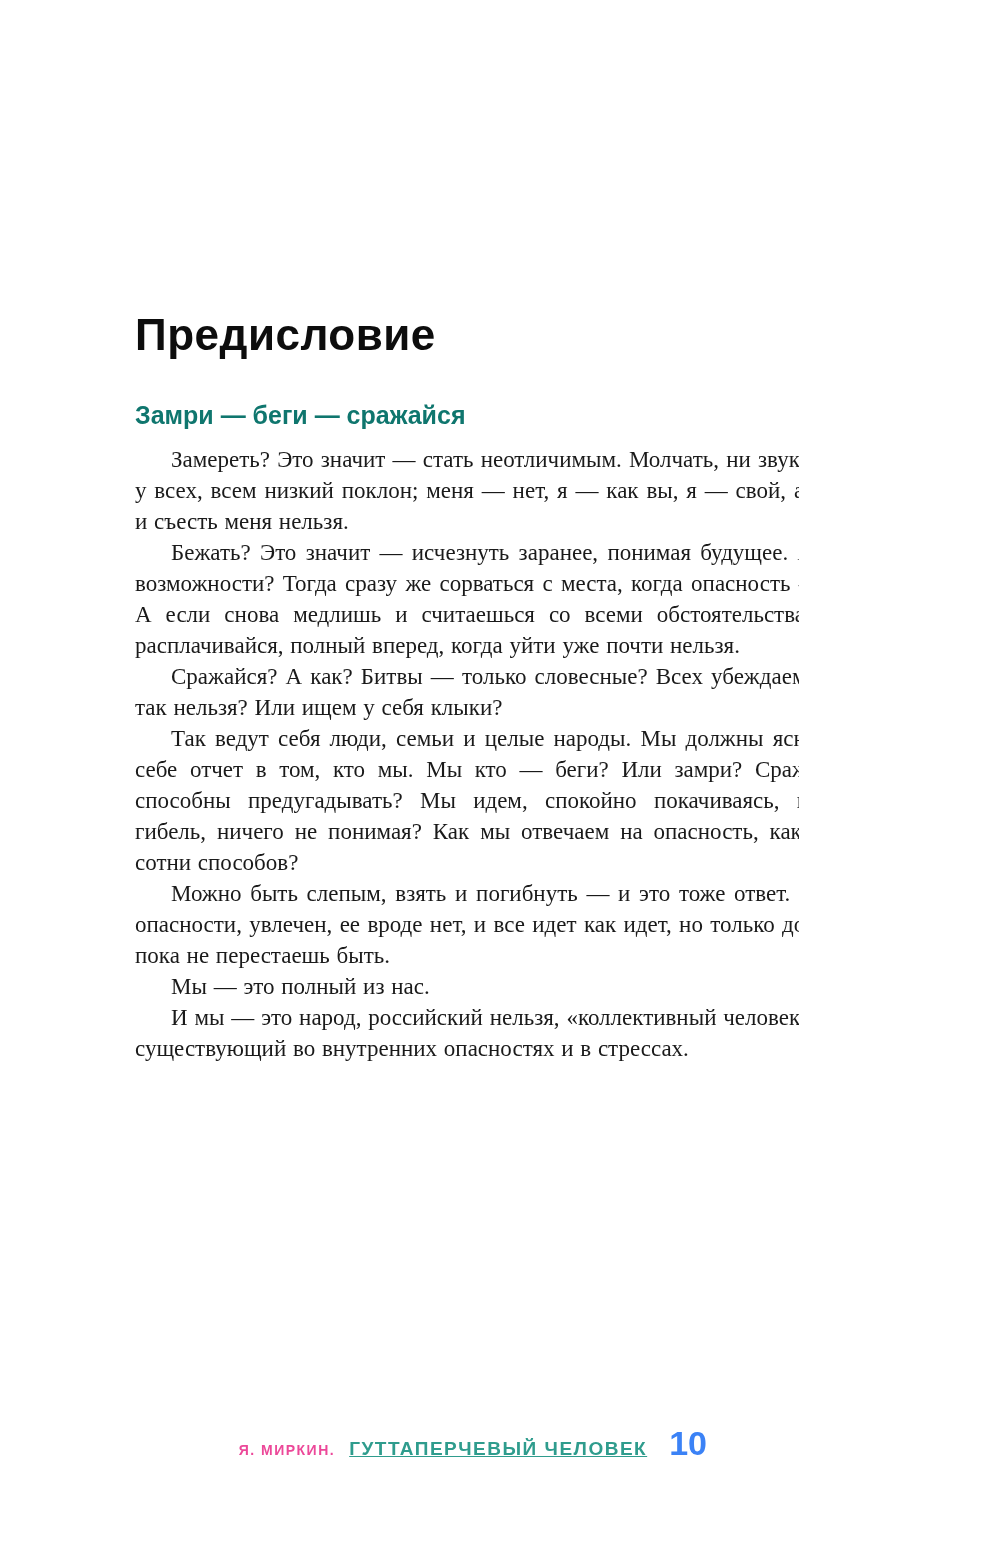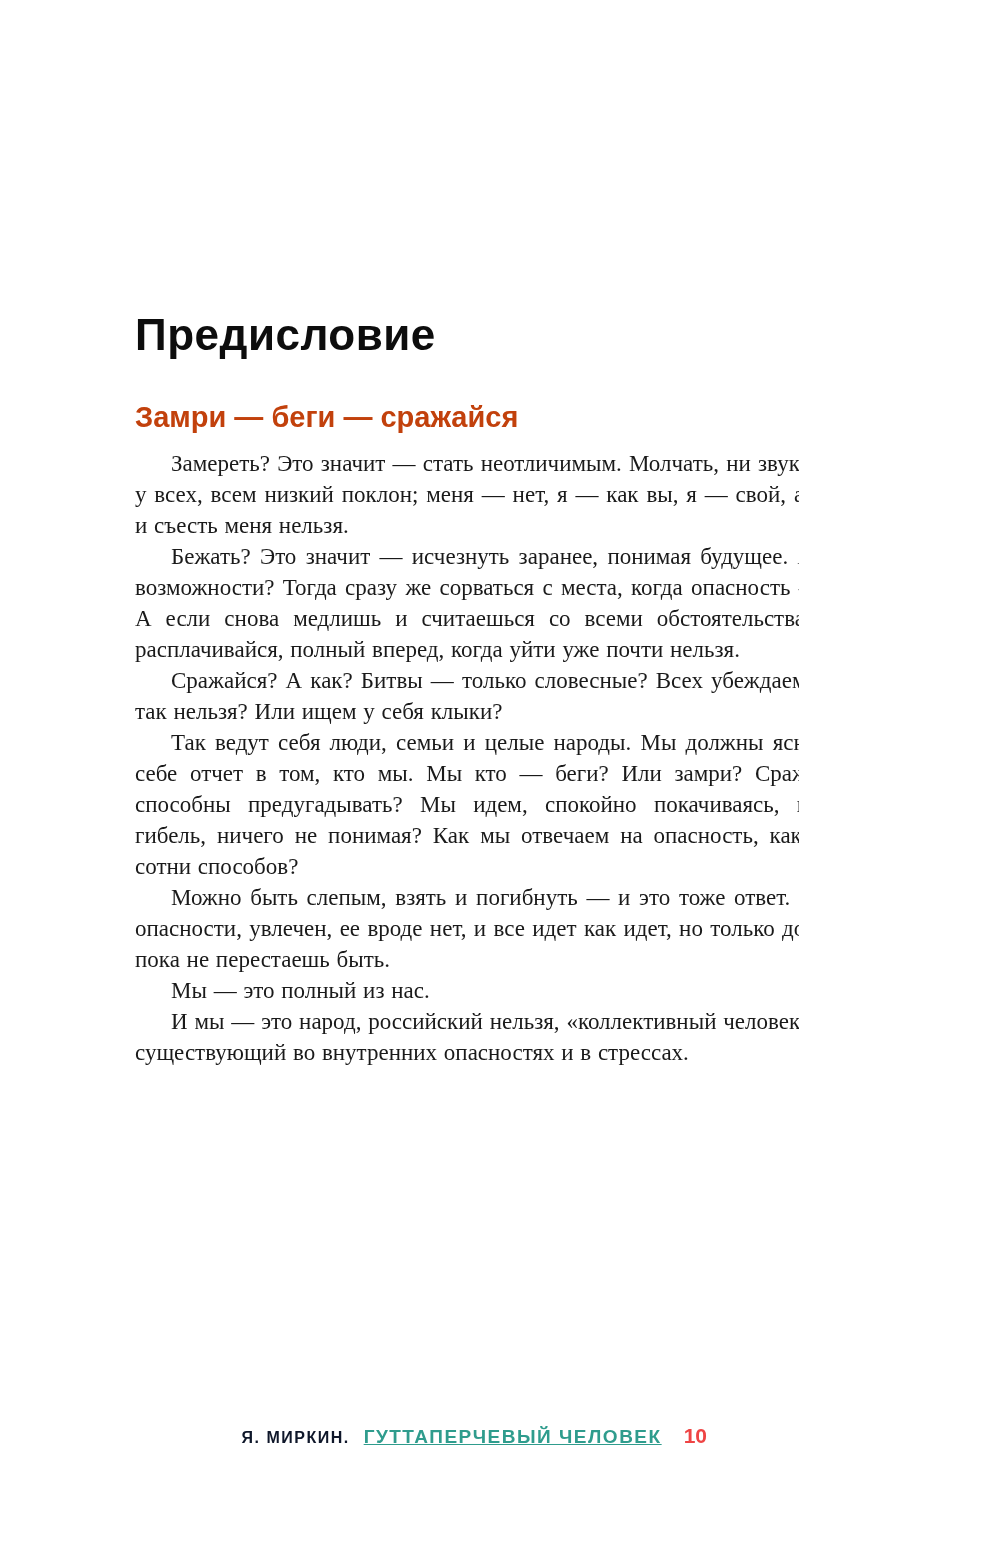--- a/index.html
+++ b/index.html
@@ -27,23 +27,23 @@
       font-weight: 700;
       font-size: 44px;
       line-height: 1.05;
       letter-spacing: 0.5px;
       color: #0d0d0d;
       margin: 0 0 44px 0;
     }
     .section-heading {
       font-family: "Liberation Sans", sans-serif;
       font-weight: 700;
-      font-size: 29px;
+      font-size: 25px;
       line-height: 1.1;
-      color: #c2410c;
+      color: #0f766e;
       margin: 7px 0 14px 0;
     }
     .body-text p {
       margin: 0;
       font-size: 23px;
       line-height: 31px;
       text-align: justify;
       text-indent: 36px;
       color: #1a1a1a;
       word-spacing: 1px;
@@ -53,35 +53,35 @@
       right: 92px;
       top: 1424px;
       display: flex;
       align-items: baseline;
       gap: 14px;
       font-family: "Liberation Sans", sans-serif;
       white-space: nowrap;
     }
     .footer-author {
       font-weight: 700;
-      font-size: 16px;
+      font-size: 14px;
       letter-spacing: 1.5px;
-      color: #0f172a;
+      color: #ec4899;
     }
     .footer-book {
       font-weight: 700;
       font-size: 19px;
       letter-spacing: 1.5px;
       color: #2f9c8d;
       text-decoration: underline;
     }
     .footer-pagenum {
       font-weight: 700;
-      font-size: 21px;
-      color: #ef4444;
+      font-size: 34px;
+      color: #3b82f6;
       margin-left: 8px;
     }
   </style>
 </head>
 <body>
 
 <div class="page">
 
   <div class="content">
     <h1 class="chapter-title">Предисловие</h1>

